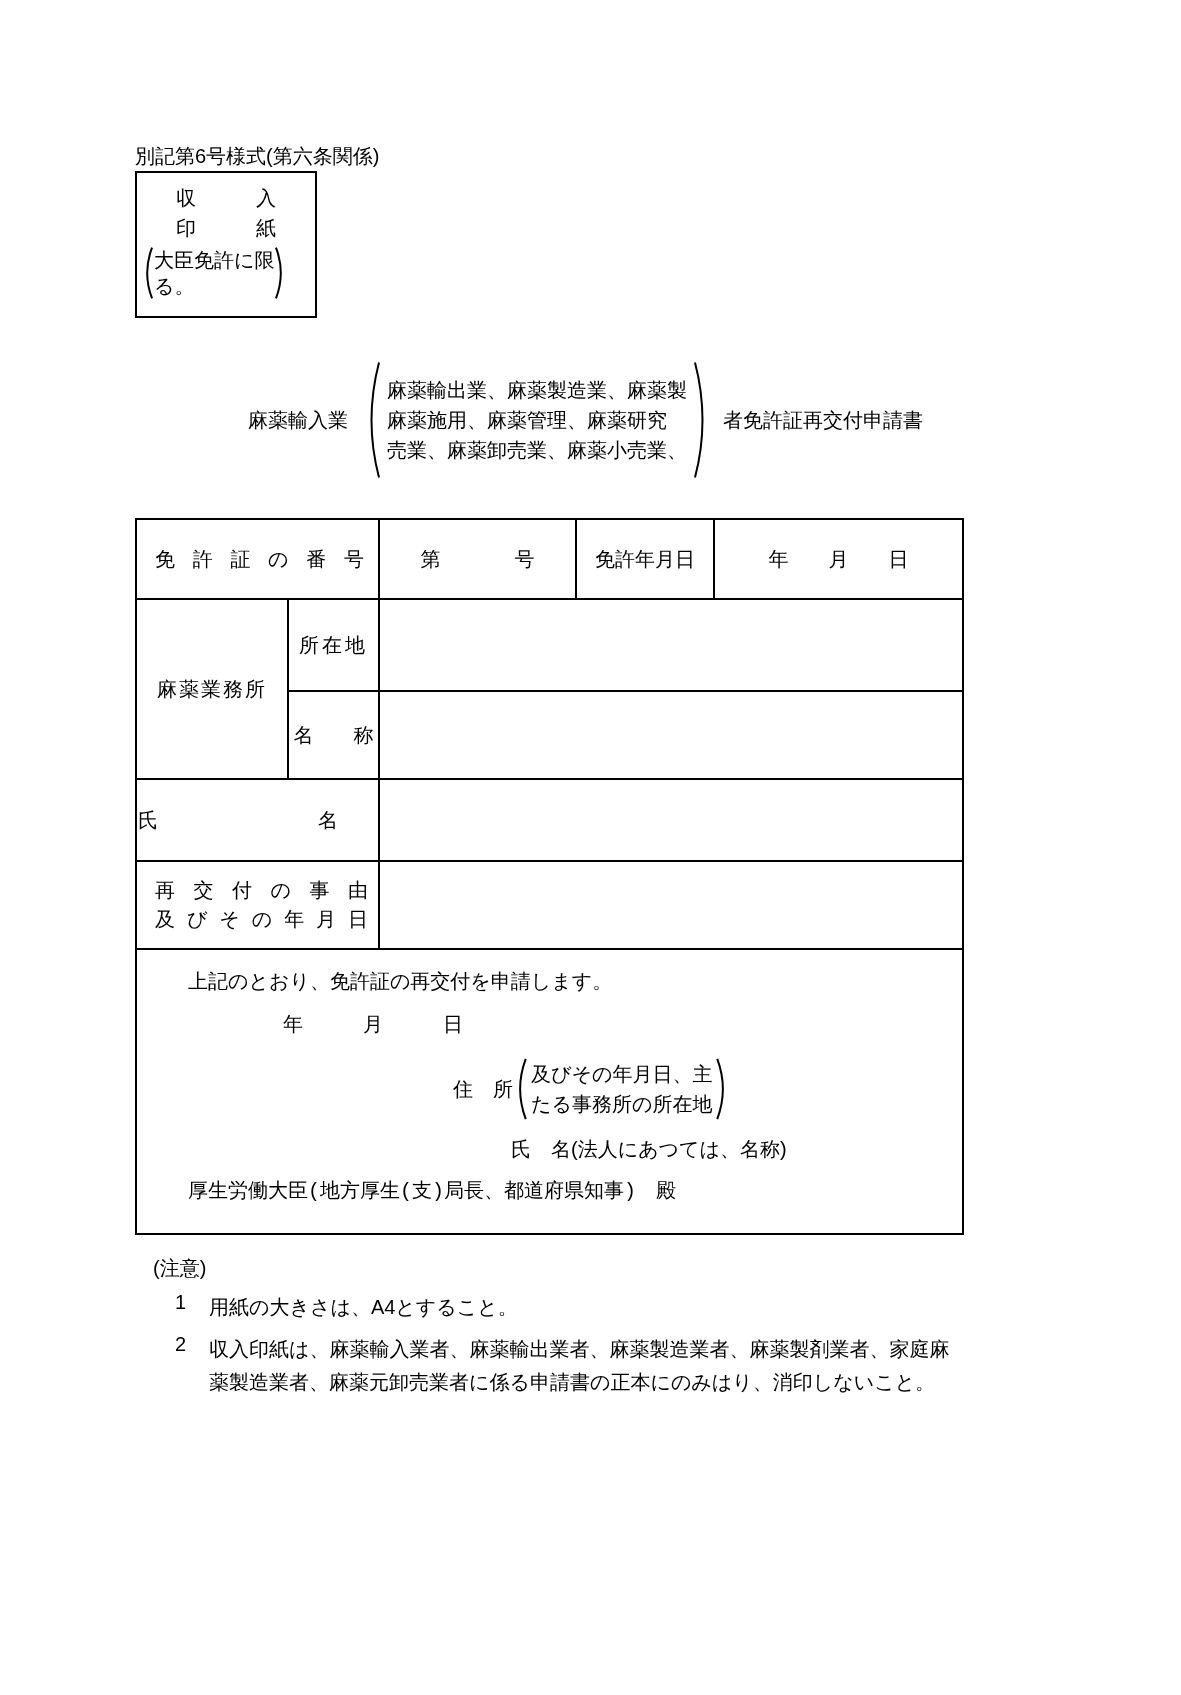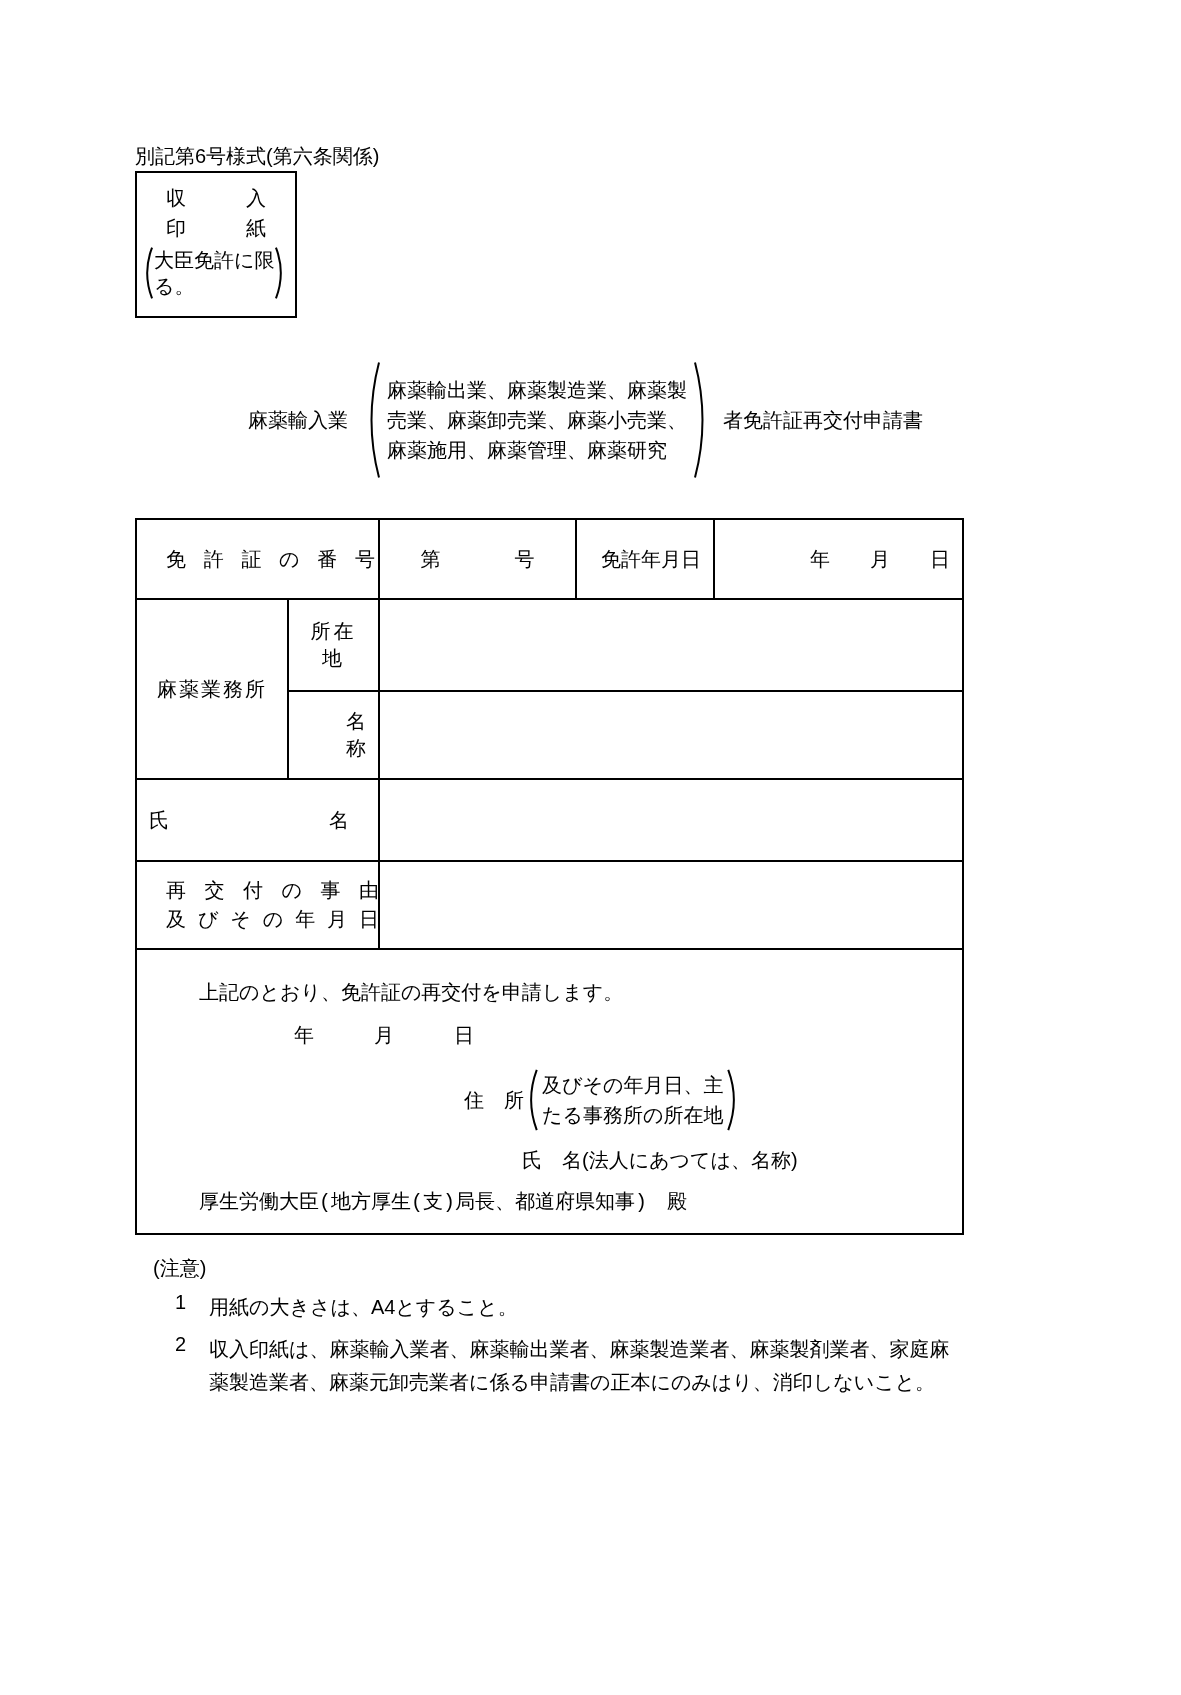--- a/index.html
+++ b/index.html
@@ -9,42 +9,42 @@
     color: #000;
     font-family: "Liberation Sans", "DejaVu Sans", sans-serif;
     font-size: 20px;
     position: relative;
   }
   .page { width: 1181px; height: 1695px; padding: 143px 0 0 135px; position: relative; }
 
   
   .form-number { line-height: 27px; }
   .stamp-box {
-    width: 162px; margin-top: 1px;
+    width: 182px; margin-top: 1px;
     border: 2px solid #000;
     padding: 10px 0 6px 0;
   }
   .stamp-chars { text-align: center; line-height: 30px; }
   .stamp-note { display: flex; align-items: center; margin: 3px 0 10px 4px; }
   .stamp-note-text { line-height: 26px; }
   .paren-svg { flex: none; display: block; }
 
   
   .title-row { display: flex; align-items: center; margin: 42px 0 0 113px; }
   .title-prefix { margin-right: 14px; }
   .title-lines { line-height: 30px; margin: 0 5px; }
   .title-suffix { margin-left: 11px; }
 
   
   table.main {
     border-collapse: collapse; table-layout: fixed;
     width: 827px; margin-top: 38px;
   }
-  table.main td { border: 2px solid #000; vertical-align: middle; padding: 12px; }
-  .center { text-align: right; }
+  table.main td { border: 2px solid #000; vertical-align: middle; padding: 1px; }
+  .center { text-align: center; }
   .dist {
     width: 209px; margin-left: 17px;
     text-align: justify; text-align-last: justify;
   }
   .dist2 {
     width: 213px; margin-left: 17px; line-height: 29px;
     text-align: justify; text-align-last: justify;
   }
   .office-label { text-align: center; letter-spacing: 2px; }
   .addr-label { text-align: center; letter-spacing: 3px; }
@@ -94,22 +94,22 @@
     </div>
   </div>
 
   <div class="title-row">
     <span class="title-prefix">麻薬輸入業</span>
     <svg class="paren-svg" viewBox="0 0 20 100" preserveAspectRatio="none" width="20" height="120">
         <path d="M17 2 Q2 50 17 98" fill="none" stroke="#000" stroke-width="2" vector-effect="non-scaling-stroke"></path>
       </svg>
     <div class="title-lines">
       <div>麻薬輸出業、麻薬製造業、麻薬製</div>
+      <div>麻薬施用、麻薬管理、麻薬研究</div>
       <div>売業、麻薬卸売業、麻薬小売業、</div>
-      <div>麻薬施用、麻薬管理、麻薬研究</div>
     </div>
     <svg class="paren-svg" viewBox="0 0 20 100" preserveAspectRatio="none" width="20" height="120">
         <path d="M3 2 Q18 50 3 98" fill="none" stroke="#000" stroke-width="2" vector-effect="non-scaling-stroke"></path>
       </svg>
     <span class="title-suffix">者免許証再交付申請書</span>
   </div>
 
   <table class="main">
     <colgroup>
       <col style="width:152px">

